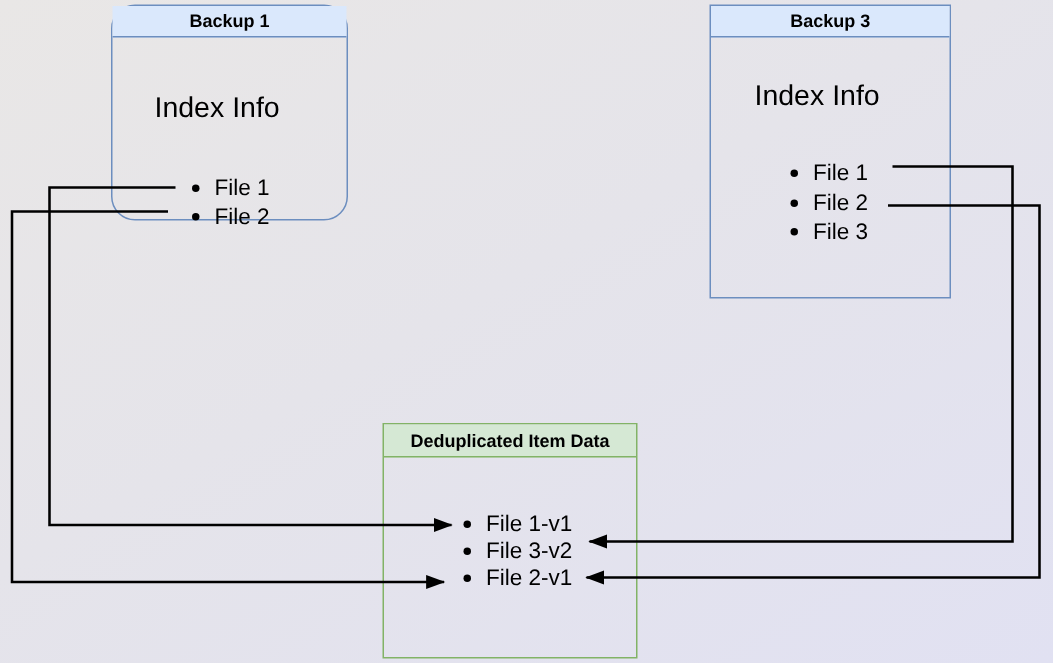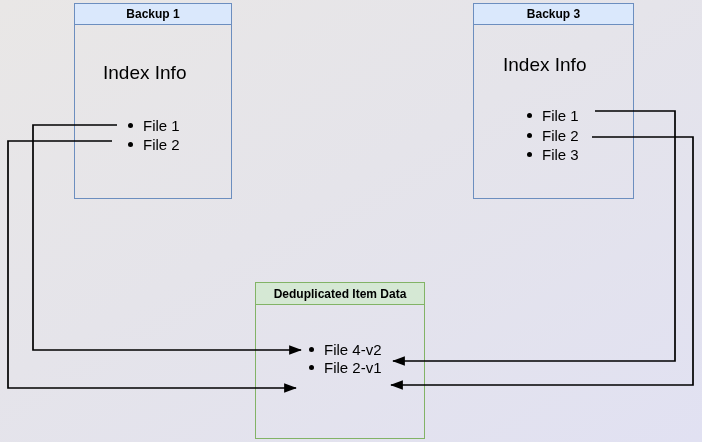--- a/index.html
+++ b/index.html
@@ -72,21 +72,21 @@
     left:0;top:0;
     width:702px;height:442px;
     pointer-events:none;
   }
 </style>
 </head>
 <body>
 
 <div class="canvas">
 
-  <div class="box blue" style="left:74px;top:3px;width:158px;height:196px;">
+  <div class="box blue" style="left:74px;top:3px;width:158px;height:144px;border-radius:16px;">
     <div class="box-title">Backup 1</div>
     <div class="box-body">
       <div class="subtitle" style="left:28px;top:37px;">Index Info</div>
       <ul class="file-list li-19" style="left:52px;top:91px;">
         <li>File 1</li>
         <li>File 2</li>
       </ul>
     </div>
   </div>
 
@@ -99,21 +99,22 @@
         <li>File 2</li>
         <li>File 3</li>
       </ul>
     </div>
   </div>
 
   <div class="box green" style="left:255px;top:282px;width:170px;height:157px;">
     <div class="box-title">Deduplicated Item Data</div>
     <div class="box-body">
       <ul class="file-list li-184" style="left:52px;top:35px;">
-        <li>File 4-v2</li>
+        <li>File 1-v1</li>
+        <li>File 3-v2</li>
         <li>File 2-v1</li>
       </ul>
     </div>
   </div>
 
   <svg id="connector-layer" viewBox="0 0 702 442" xmlns="http://www.w3.org/2000/svg">
     <defs>
       <marker id="arrowhead" markerWidth="8" markerHeight="6" refX="7" refY="2.75" orient="auto" markerUnits="strokeWidth">
         <path d="M0,0 L7.5,2.75 L0,5.5 Z" fill="#000"></path>
       </marker>

